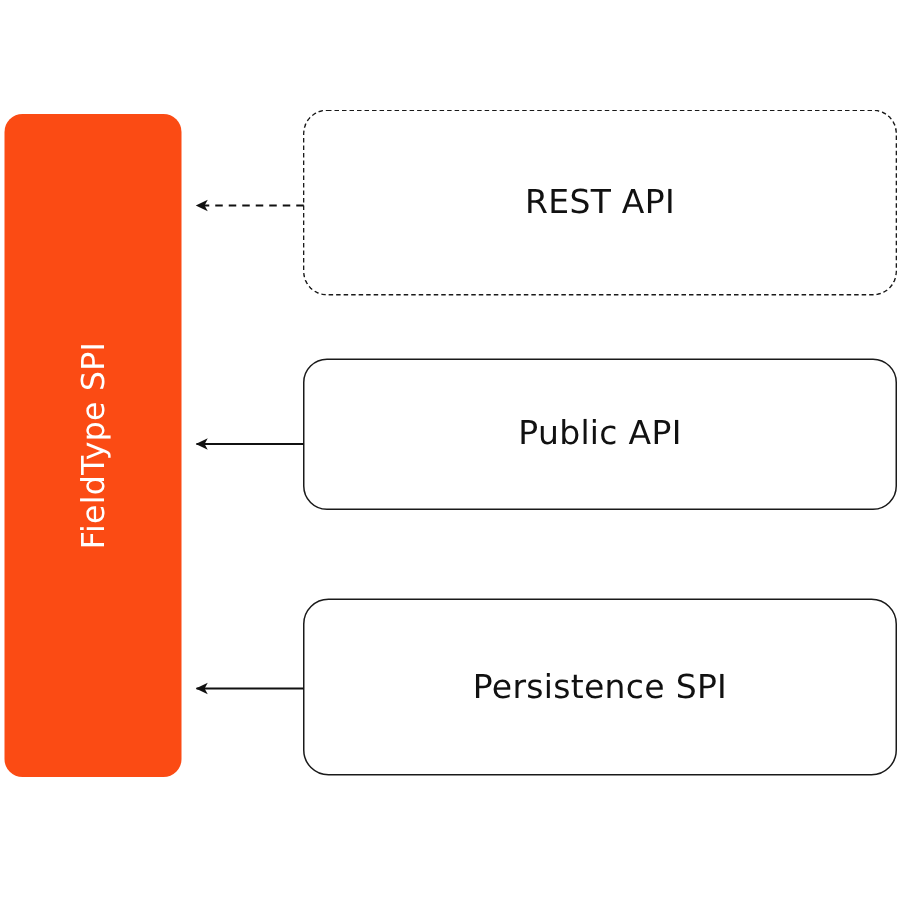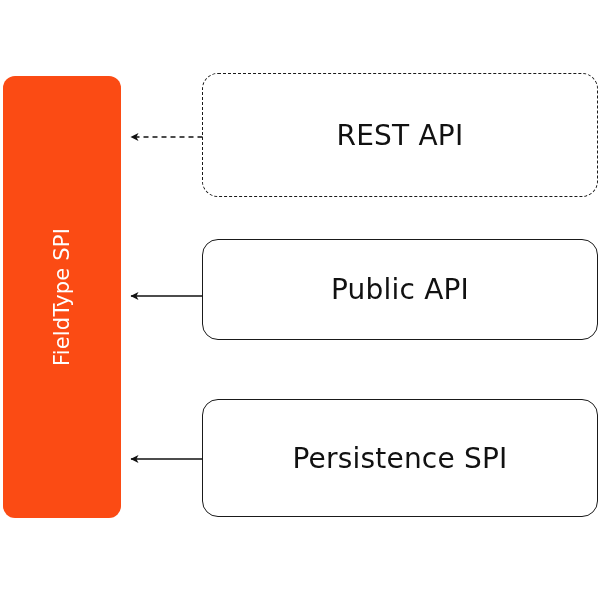--- a/index.html
+++ b/index.html
@@ -54,29 +54,29 @@
     display: flex;
     align-items: center;
     justify-content: center;
   }
   .api-box.dashed {
     border-style: dashed;
     border-width: 1.5px;
   }
   .api-box-label {
     color: #111111;
-    font-size: 28px;
+    font-size: 22px;
     font-weight: 400;
     letter-spacing: 0.2px;
     text-align: center;
   }
 
   #box-rest        { top: 73px;  height: 124px; }
   #box-public      { top: 239px; height: 101px; }
-  #box-persistence { top: 399px; height: 118px; }
+  #box-persistence { top: 399px; height: 118px; border-radius: 17px; }
 
   
   .connectors {
     position: absolute;
     left: 0;
     top: 0;
     width: 601px;
     height: 606px;
     pointer-events: none;
   }

